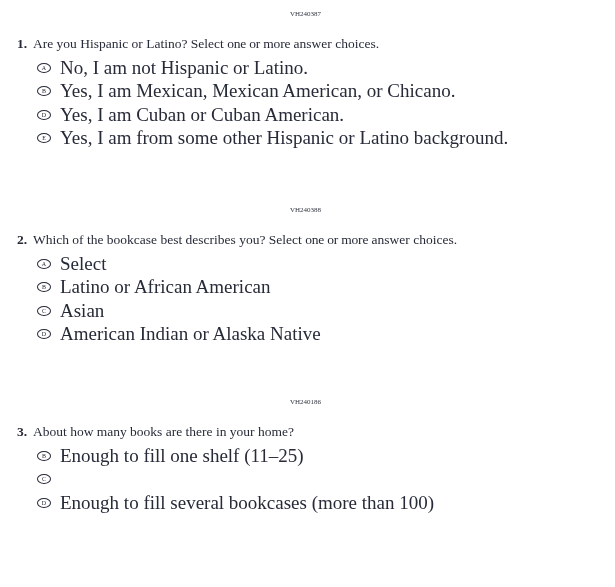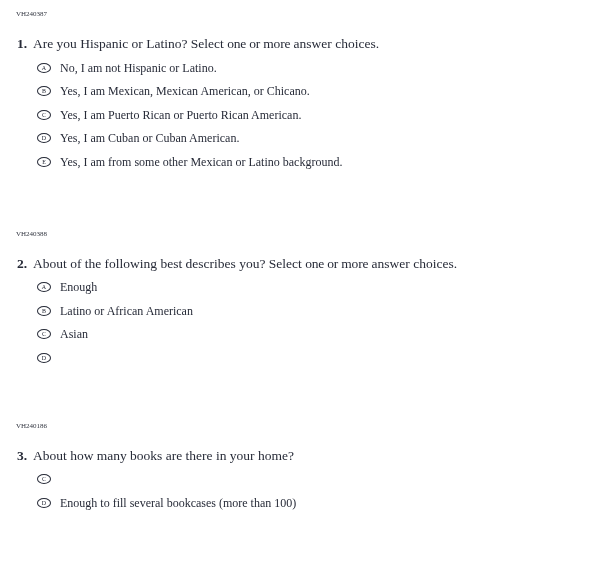--- a/index.html
+++ b/index.html
@@ -11,25 +11,24 @@
     background: #ffffff;
     color: #272b38;
     font-family: "Liberation Serif", "DejaVu Serif", serif;
     overflow: hidden;
   }
   .question-block { }
   .item-code {
     height: 9px;
     line-height: 9px;
     font-size: 7px;
-    text-align: left;
+    text-align: center;
     padding-right: 4px;
     color: #30343f;
     font-family: "Liberation Serif", "DejaVu Serif", serif;
-    margin-left: 16px;
   }
   .block-1 .item-code { margin-top: 10px; }
   .block-2 .item-code { margin-top: 56px; }
   .block-3 .item-code { margin-top: 52px; }
   .q-line {
     display: flex;
     margin-top: 16px;
     margin-left: 17px;
     font-size: 13.5px;
     line-height: 18px;
@@ -59,21 +58,21 @@
     border-radius: 50%;
     display: flex;
     align-items: center;
     justify-content: center;
     font-size: 6px;
     line-height: 6px;
     margin-right: 9px;
     color: #272b38;
   }
   .opt-label {
-    font-size: 12px;
+    font-size: 19px;
     line-height: 16px;
   }
 </style>
 </head>
 <body>
 
 <div class="page">
 
   <div class="question-block block-1">
     <div class="item-code">VH240387</div>
@@ -89,79 +88,80 @@
         <span class="opt-label">No, I am not Hispanic or Latino.</span>
       </div>
       <div class="option">
         <span class="bubble">
             <span>B</span>
           </span>
         <span class="opt-label">Yes, I am Mexican, Mexican American, or Chicano.</span>
       </div>
       <div class="option">
         <span class="bubble">
-            <span>C</span>
-          </span>
-        <span class="opt-label">Yes, I am Puerto Rican or Puerto Rican American.</span>
-      </div>
-      <div class="option">
-        <span class="bubble">
             <span>D</span>
           </span>
         <span class="opt-label">Yes, I am Cuban or Cuban American.</span>
       </div>
       <div class="option">
         <span class="bubble">
             <span>E</span>
           </span>
-        <span class="opt-label">Yes, I am from some other Mexican or Latino background.</span>
+        <span class="opt-label">Yes, I am from some other Hispanic or Latino background.</span>
       </div>
     </div>
   </div>
 
   <div class="question-block block-2">
     <div class="item-code">VH240388</div>
     <div class="q-line">
       <span class="q-num">2.</span>
-      <span class="q-text"><span>About of the following best describes you? Select </span><span class="bold-seg">one or more</span><span> answer choices.</span></span>
+      <span class="q-text"><span>Which of the bookcase best describes you? Select </span><span class="bold-seg">one or more</span><span> answer choices.</span></span>
     </div>
     <div class="options">
       <div class="option">
         <span class="bubble">
             <span>A</span>
           </span>
-        <span class="opt-label">Enough</span>
+        <span class="opt-label">Select</span>
       </div>
       <div class="option">
         <span class="bubble">
             <span>B</span>
           </span>
         <span class="opt-label">Latino or African American</span>
       </div>
       <div class="option">
         <span class="bubble">
             <span>C</span>
           </span>
         <span class="opt-label">Asian</span>
       </div>
       <div class="option">
         <span class="bubble">
             <span>D</span>
           </span>
+        <span class="opt-label">American Indian or Alaska Native</span>
       </div>
     </div>
   </div>
 
   <div class="question-block block-3">
     <div class="item-code">VH240186</div>
     <div class="q-line">
       <span class="q-num">3.</span>
       <span class="q-text"><span>About how many books are there in your home?</span><span class="bold-seg"></span><span></span></span>
     </div>
     <div class="options">
+      <div class="option">
+        <span class="bubble">
+            <span>B</span>
+          </span>
+        <span class="opt-label">Enough to fill one shelf (11–25)</span>
+      </div>
       <div class="option">
         <span class="bubble">
             <span>C</span>
           </span>
       </div>
       <div class="option">
         <span class="bubble">
             <span>D</span>
           </span>
         <span class="opt-label">Enough to fill several bookcases (more than 100)</span>

